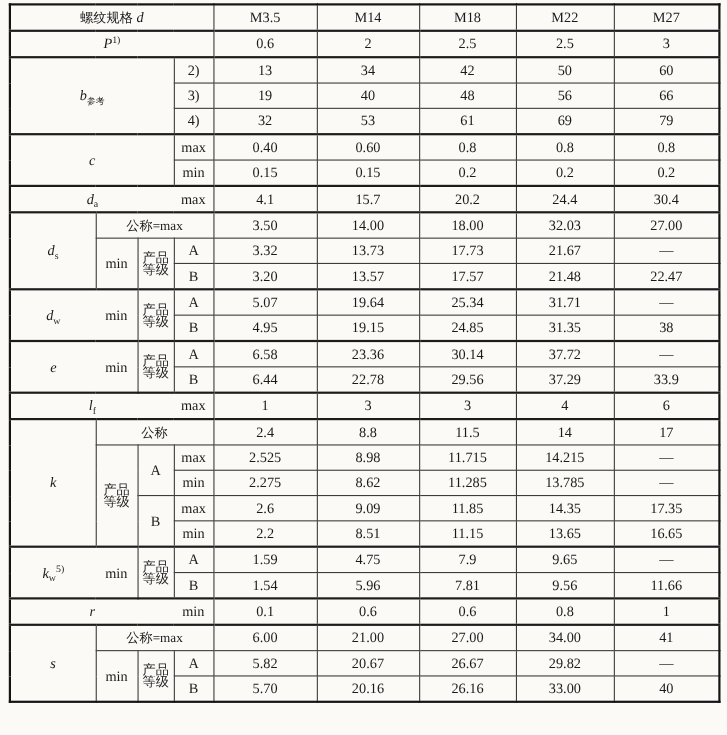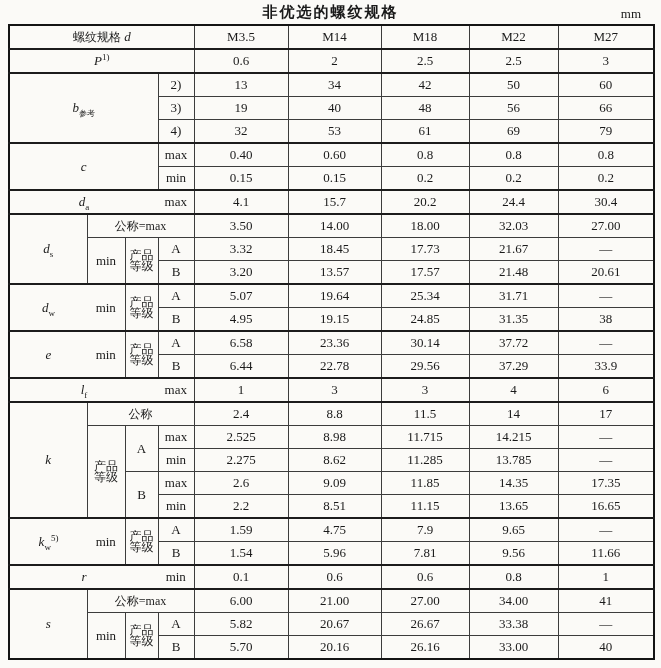--- a/index.html
+++ b/index.html
@@ -33,24 +33,20 @@
   sup { font-size:9px; line-height:0; }
   sub.tiny { font-size:8px; }
   .cn { font-size:12px;text-align:center; }
   .cn div { line-height:11px; font-size:12px; }
   .hd { font-size:13px; }
 </style>
 </head>
 <body>
 
 <div class="page">
-  <div class="titlebar">
-    <div class="title">非优选的螺纹规格</div>
-    <div class="unit">mm</div>
-  </div>
 
   <table>
     <colgroup>
       <col style="width:78px">
         <col style="width:38px">
         <col style="width:33px">
         <col style="width:36px">
       <col style="width:94px">
         <col style="width:93px">
         <col style="width:88px">
@@ -141,32 +137,32 @@
       <td>27.00</td>
     </tr>
     <tr>
       <td rowspan="2">min</td>
       <td rowspan="2" class="cn">
             <div>产品</div>
             <div>等级</div>
           </td>
       <td>A</td>
       <td>3.32</td>
-      <td>18.45</td>
+      <td>13.73</td>
       <td>17.73</td>
       <td>21.67</td>
       <td>—</td>
     </tr>
     <tr>
       <td>B</td>
       <td>3.20</td>
       <td>13.57</td>
       <td>17.57</td>
       <td>21.48</td>
-      <td>20.61</td>
+      <td>22.47</td>
     </tr>
 
     <tr class="g">
       <td rowspan="2"><span class="it">d</span><sub>w</sub></td>
       <td rowspan="2" class="hl">min</td>
       <td rowspan="2" class="cn">
             <div>产品</div>
             <div>等级</div>
           </td>
       <td>A</td>
@@ -311,21 +307,21 @@
     <tr>
       <td rowspan="2">min</td>
       <td rowspan="2" class="cn">
             <div>产品</div>
             <div>等级</div>
           </td>
       <td>A</td>
       <td>5.82</td>
       <td>20.67</td>
       <td>26.67</td>
-      <td>33.38</td>
+      <td>29.82</td>
       <td>—</td>
     </tr>
     <tr>
       <td>B</td>
       <td>5.70</td>
       <td>20.16</td>
       <td>26.16</td>
       <td>33.00</td>
       <td>40</td>
     </tr>

